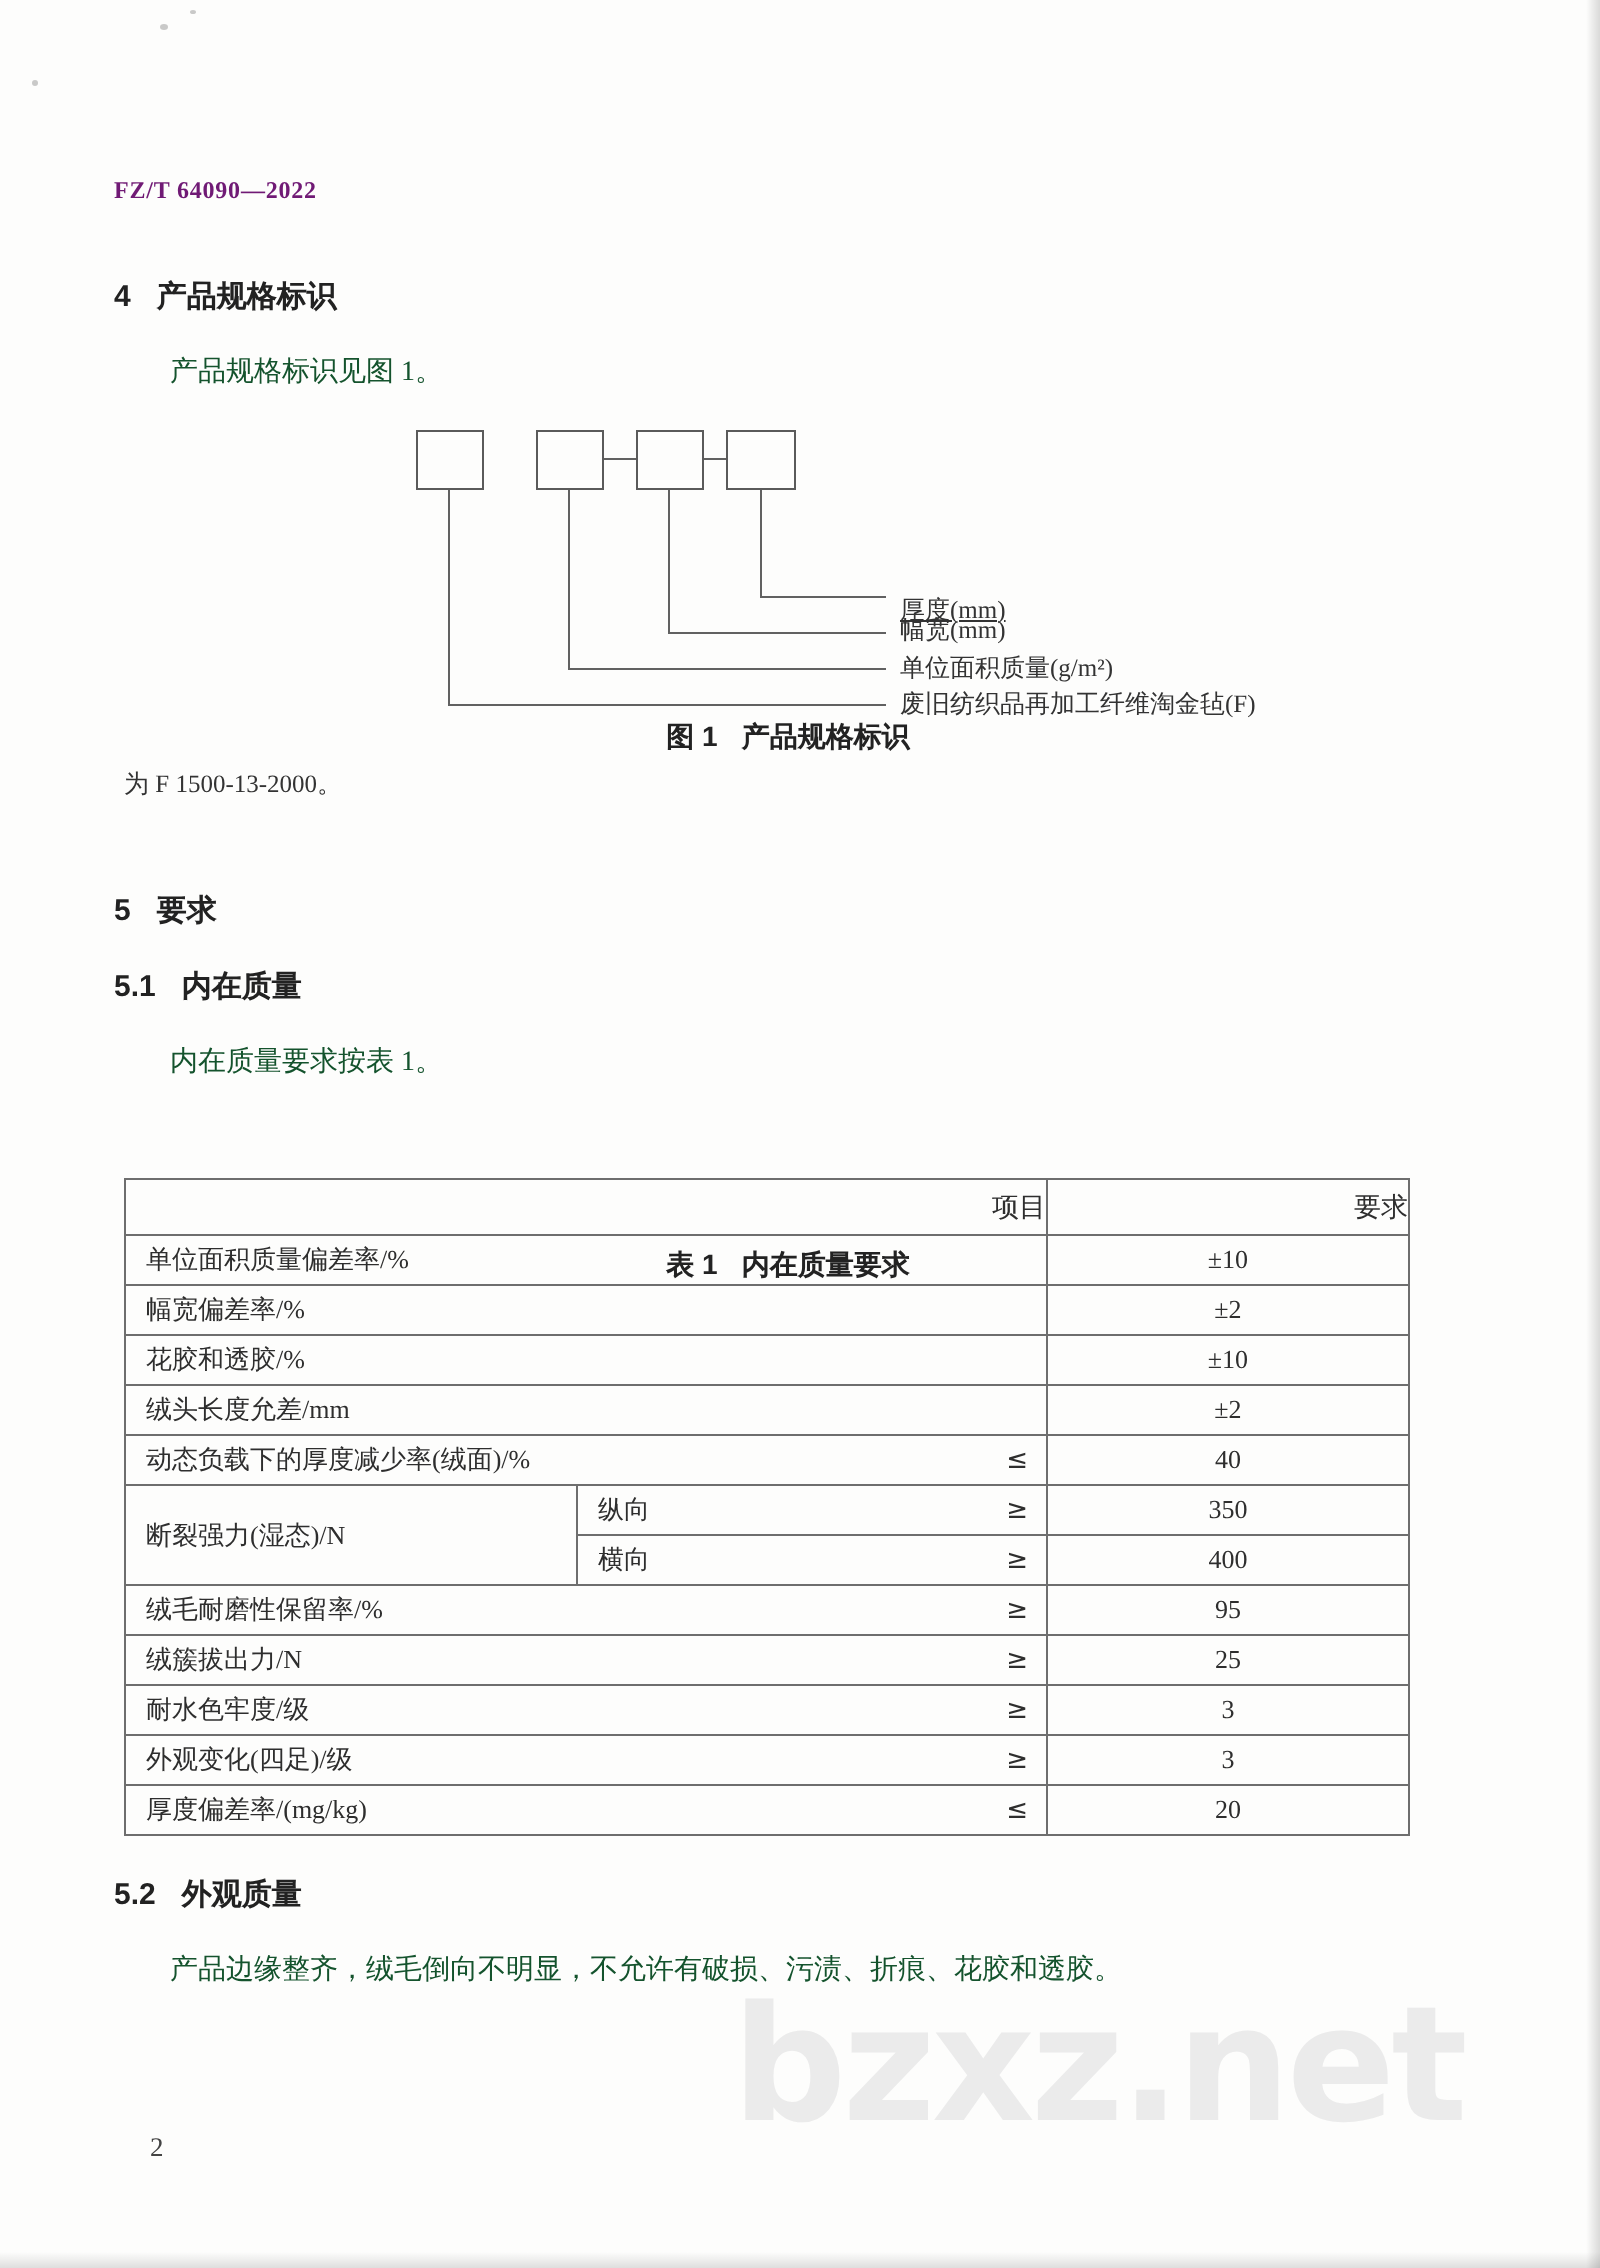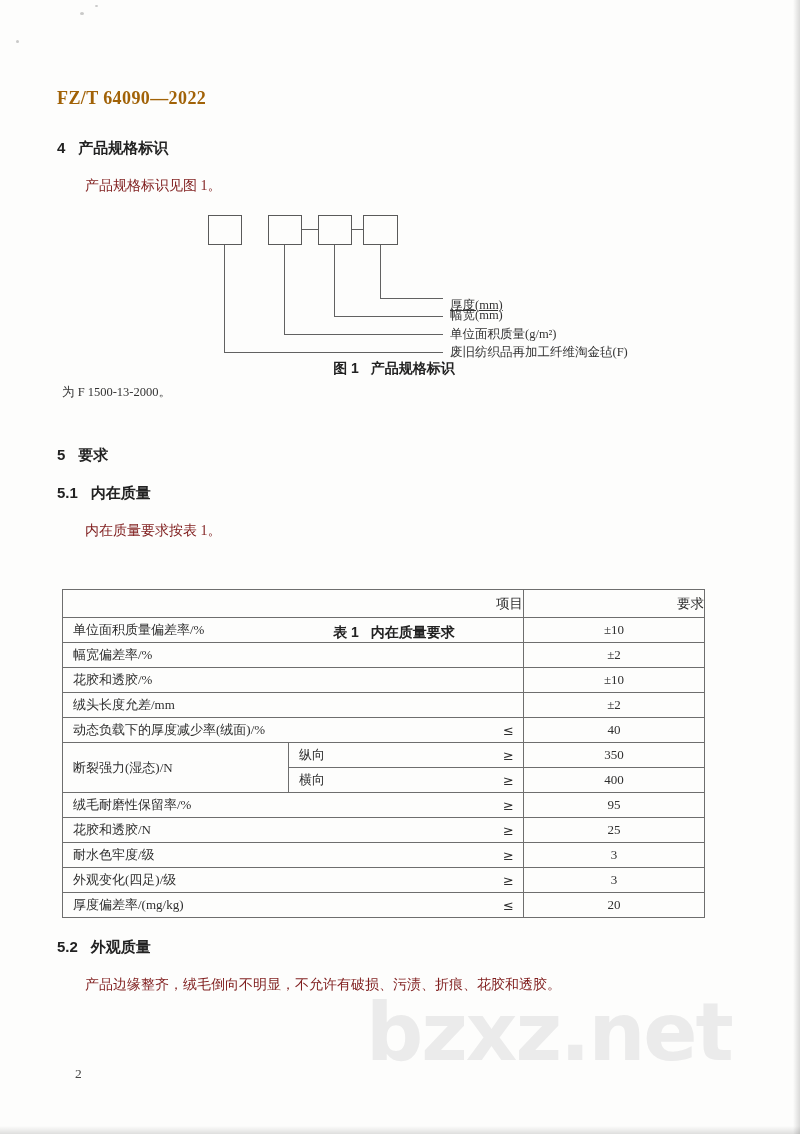--- a/index.html
+++ b/index.html
@@ -13,25 +13,25 @@
   }
   
   .edge-right{position:absolute;top:0;right:0;width:7px;height:100%;
     background:linear-gradient(to right, rgba(0,0,0,0), rgba(0,0,0,0.14));}
   .edge-bottom{position:absolute;bottom:0;left:0;width:100%;height:8px;
     background:linear-gradient(to bottom, rgba(0,0,0,0), rgba(0,0,0,0.12));}
   .speck{position:absolute;background:#8a8a8a;border-radius:50%;opacity:.45;}
 
   
   .std-number{position:absolute;left:57px;top:88px;
-    font-family:"Liberation Serif", serif;font-weight:bold;font-size:18px;letter-spacing:.4px;color:#a16207;}
+    font-family:"Liberation Serif", serif;font-weight:bold;font-size:12px;letter-spacing:.4px;color:#701a75;}
   .heading{position:absolute;left:57px;
     font-family:"Liberation Sans", sans-serif;font-weight:bold;font-size:15px;color:#222;}
   .heading .h-num{margin-right:13px;}
-  .body-text{position:absolute;left:85px;font-size:14px;color:#7f1d1d;}
+  .body-text{position:absolute;left:85px;font-size:14px;color:#14532d;}
   .caption{position:absolute;left:0;width:788px;text-align:center;
     font-family:"Liberation Sans", sans-serif;font-weight:bold;font-size:14px;color:#222;}
   .caption .cap-num{margin-right:12px;}
 
   
   .figure{position:absolute;left:0;top:210px;width:800px;height:152px;}
   .spec-box{position:absolute;top:5px;width:34px;height:30px;border:1.3px solid #5a5a5a;background:transparent;box-sizing:border-box;}
   .dline{position:absolute;background:#616161;}
   .fig-label{position:absolute;left:450px;font-size:12.5px;line-height:14px;color:#333;white-space:nowrap;}
 
@@ -198,21 +198,21 @@
             <div class="cell-flex">
               <span>绒毛耐磨性保留率/%</span>
               <span class="rel">≥</span>
             </div>
           </td>
       <td class="c-val">95</td>
     </tr>
     <tr>
       <td colspan="2">
             <div class="cell-flex">
-              <span>花胶和透胶/N</span>
+              <span>绒簇拔出力/N</span>
               <span class="rel">≥</span>
             </div>
           </td>
       <td class="c-val">25</td>
     </tr>
     <tr>
       <td colspan="2">
             <div class="cell-flex">
               <span>耐水色牢度/级</span>
               <span class="rel">≥</span>

